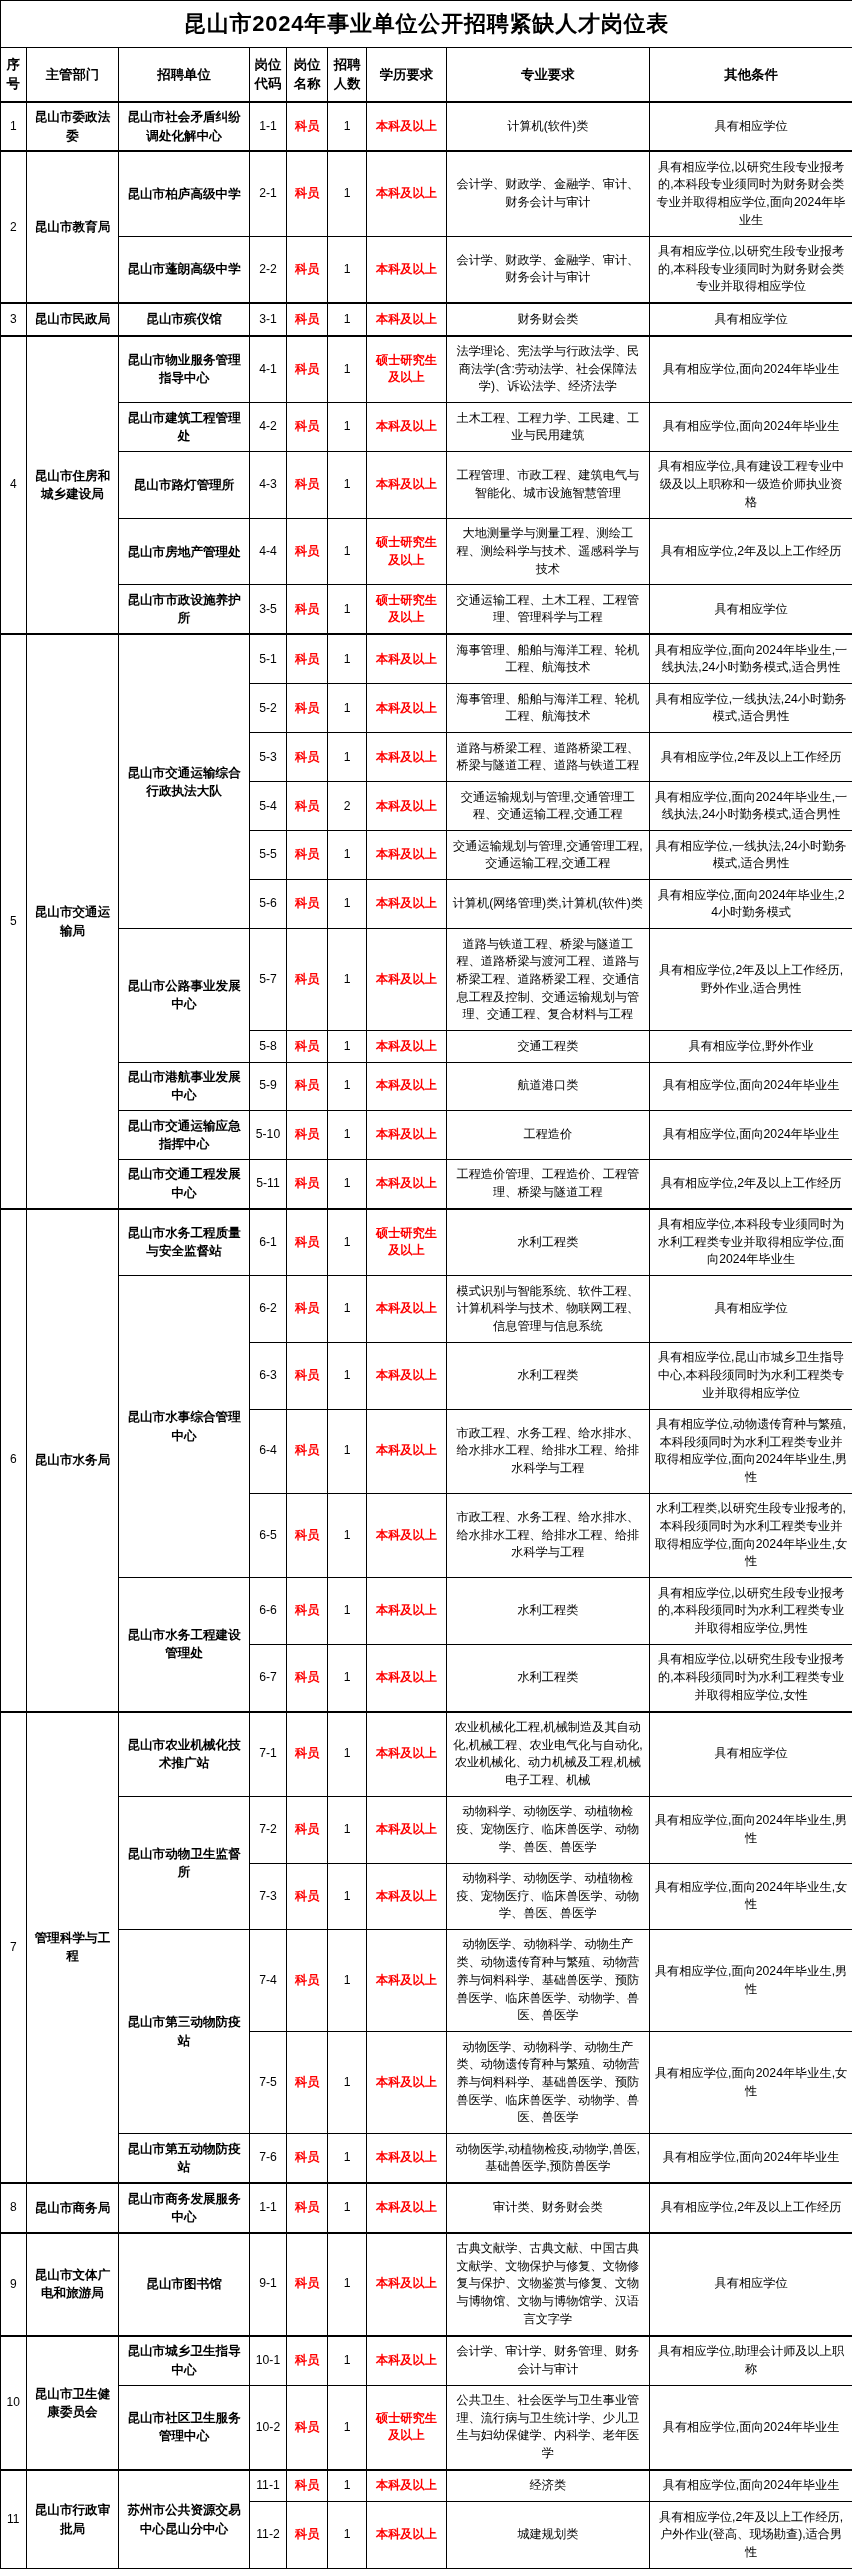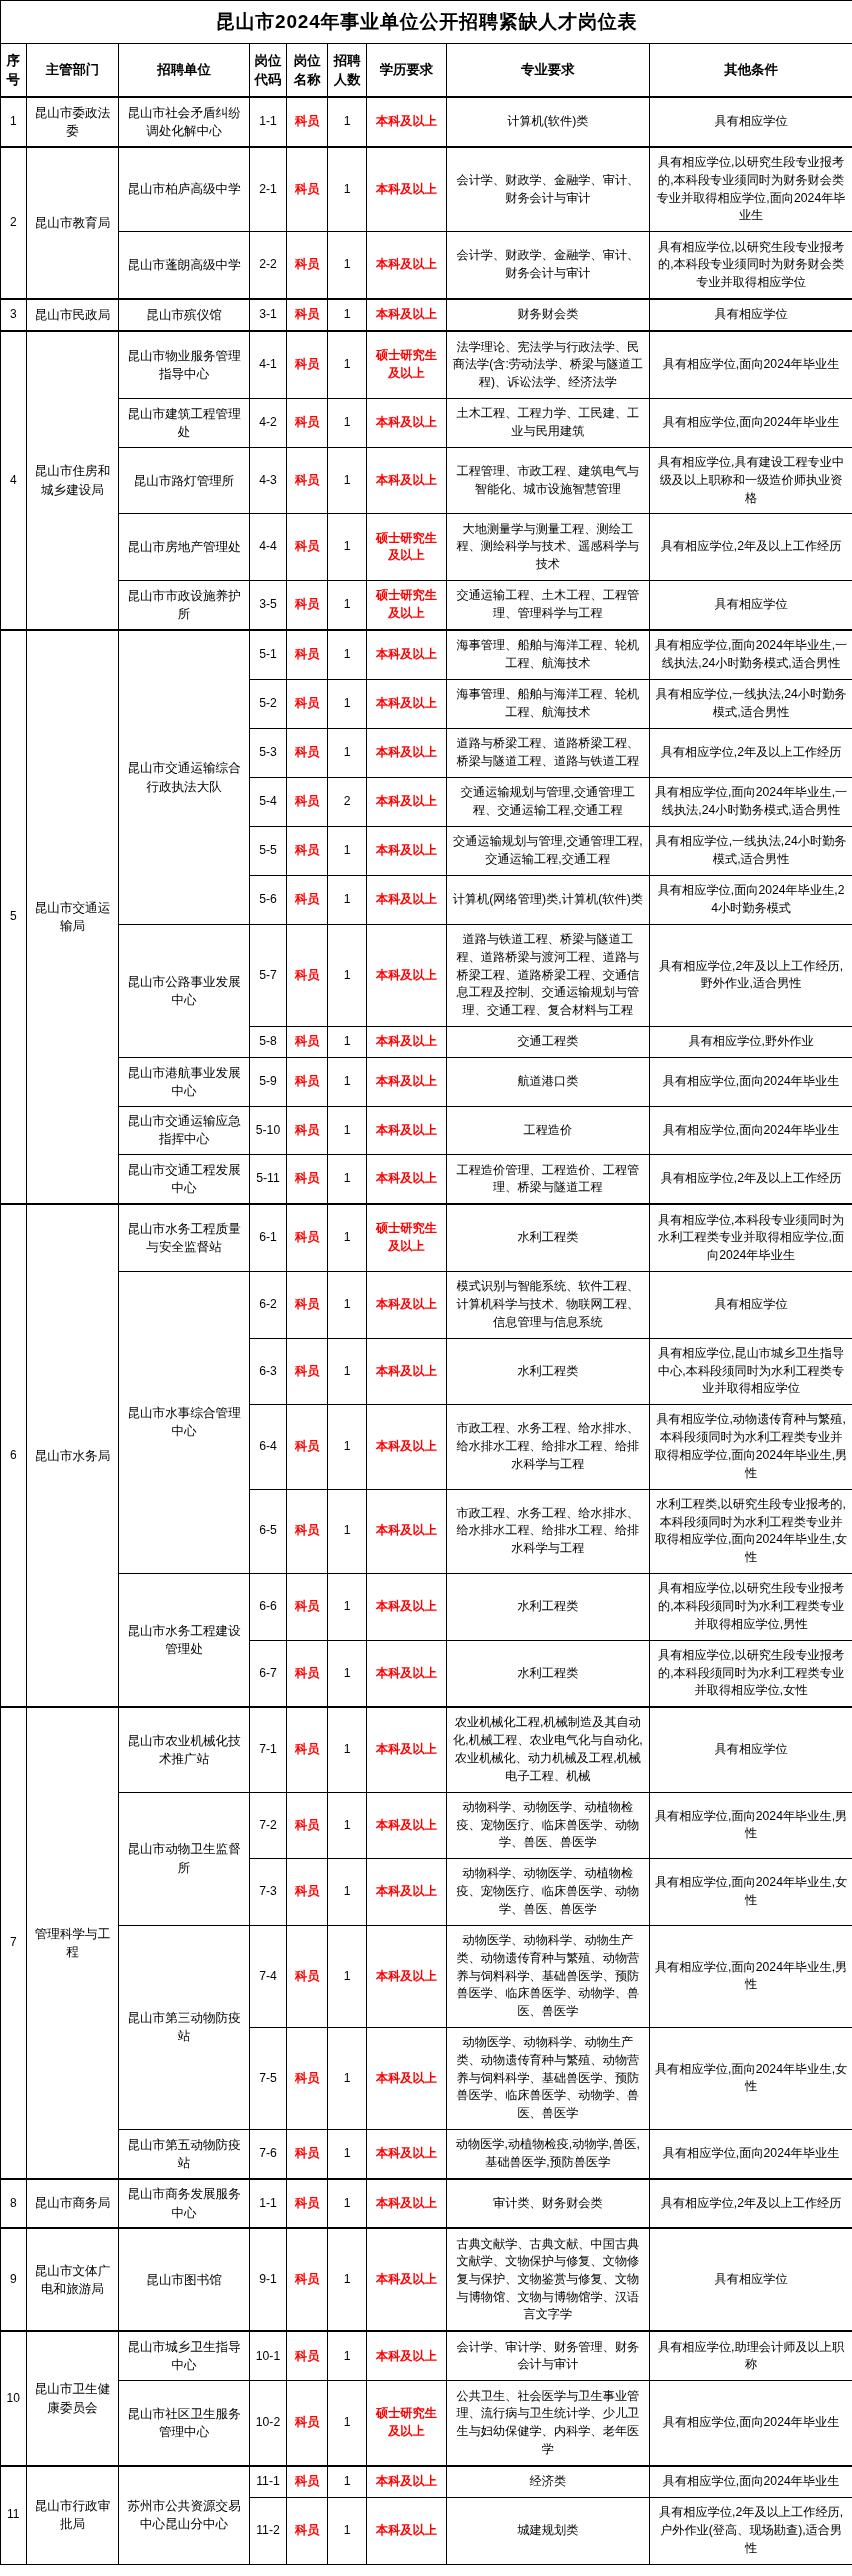--- a/index.html
+++ b/index.html
@@ -1,22 +1,22 @@
 <!DOCTYPE html>
 <html style="font-size:12.6px"><head>
 <meta charset="utf-8">
 <style>
   html,body{margin:0;padding:0;background:#ffffff;}
   body{width:853px;font-family:"Liberation Sans","DejaVu Sans",sans-serif;color:#000;}
   table{border-collapse:collapse;width:853px;table-layout:fixed;border:1.6px solid #000;}
   td,th{border:0.8px solid #000;text-align:center;vertical-align:middle;
         font-size:12.2px;line-height:1.45;padding:5.5px 3.2px;word-break:break-all;}
-  tr.title-row td{border:1.6px solid #000;font-size:19px;font-weight:bold;padding:7px 3.2px;letter-spacing:0.8px;}
+  tr.title-row td{border:1.6px solid #000;font-size:22px;font-weight:bold;padding:7px 3.2px;letter-spacing:0.8px;}
   tr.head-row th{font-size:13.4px;font-weight:bold;padding:7px 1.6px;}
-  td.dept,td.unit{font-weight:normal;font-size:12.6px;}
+  td.dept,td.unit{font-weight:bold;font-size:12.6px;}
   td.pos,td.edu{color:#ff0000;font-weight:bold;}
   td.major,td.other{padding:6.3px 4.7px;}
   tr.group-start td{border-top:2.4px solid #000;}
   td.no{font-size:12px;}
 </style>
 </head>
 <body>
 
 <table>
   <colgroup>
@@ -90,21 +90,21 @@
         <td class="other">具有相应学位</td>
       </tr>
       <tr class="group-start">
         <td class="no" rowspan="5">4</td>
         <td class="dept" rowspan="5">昆山市住房和城乡建设局</td>
         <td class="unit">昆山市物业服务管理指导中心</td>
         <td class="code">4-1</td>
         <td class="pos">科员</td>
         <td class="count">1</td>
         <td class="edu">硕士研究生及以上</td>
-        <td class="major">法学理论、宪法学与行政法学、民商法学(含:劳动法学、桥梁与隧道工程)、诉讼法学、经济法学</td>
+        <td class="major">法学理论、宪法学与行政法学、民商法学(含:劳动法学、社会保障法学)、诉讼法学、经济法学</td>
         <td class="other">具有相应学位,面向2024年毕业生</td>
       </tr>
       <tr>
         <td class="unit">昆山市建筑工程管理处</td>
         <td class="code">4-2</td>
         <td class="pos">科员</td>
         <td class="count">1</td>
         <td class="edu">本科及以上</td>
         <td class="major">土木工程、工程力学、工民建、工业与民用建筑</td>
         <td class="other">具有相应学位,面向2024年毕业生</td>

